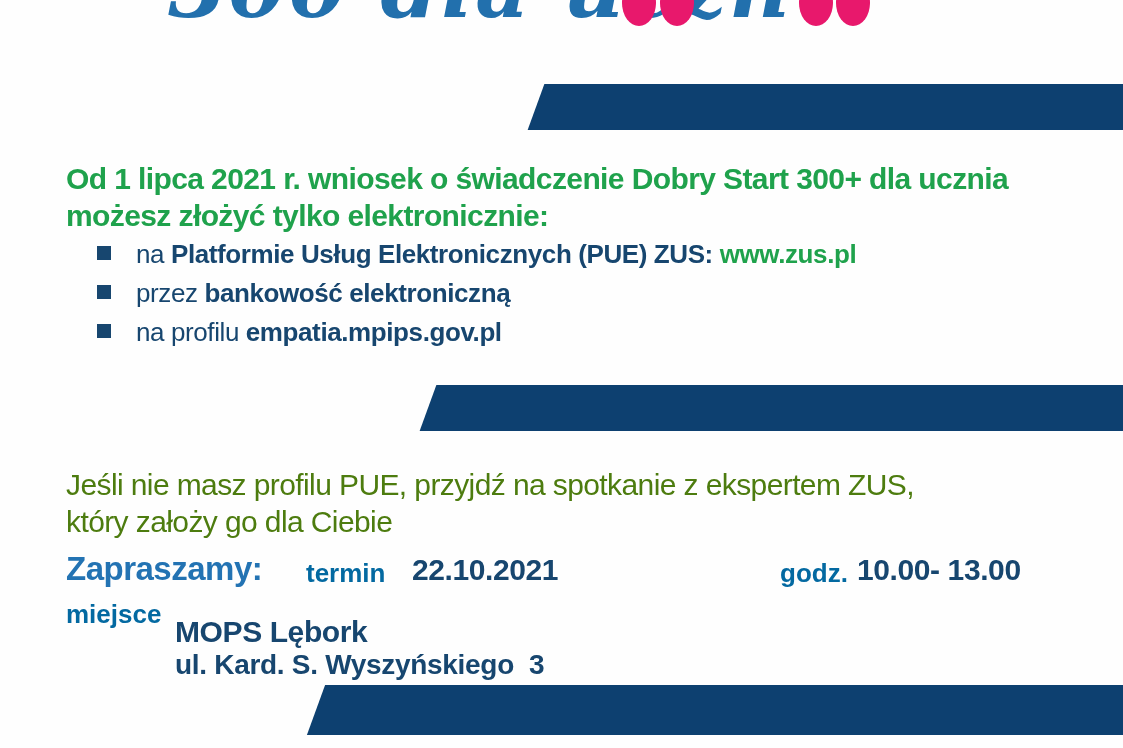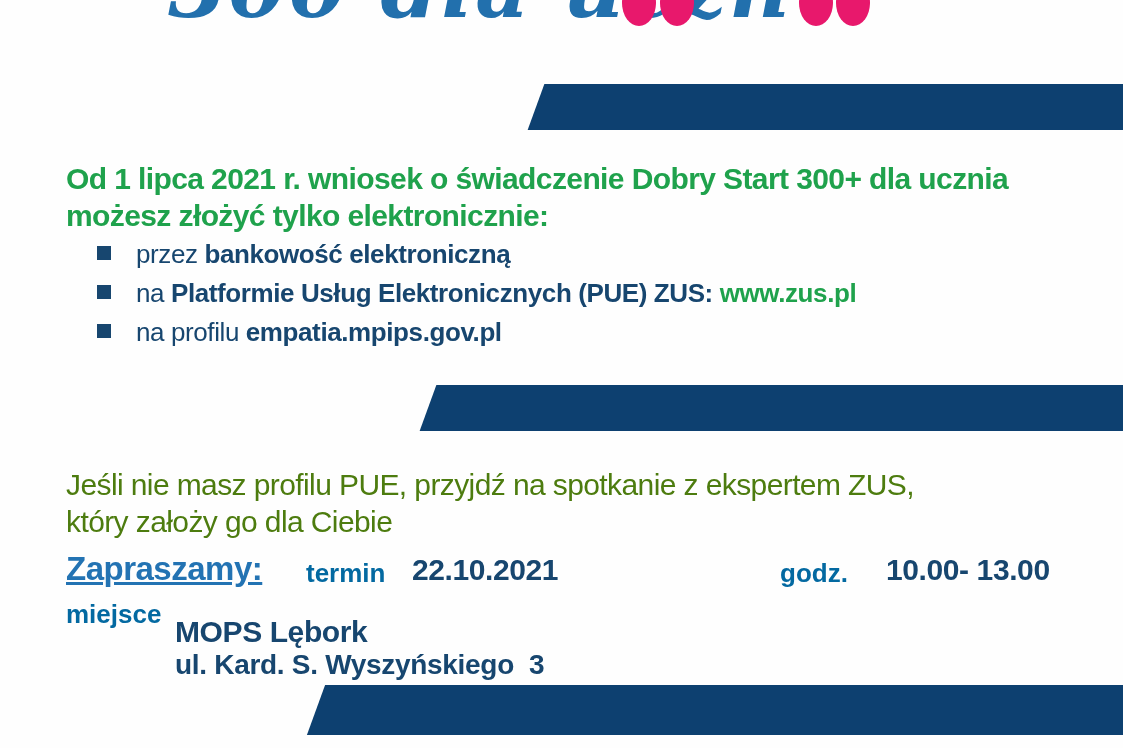--- a/index.html
+++ b/index.html
@@ -71,26 +71,26 @@
   .meeting-text {
     position: absolute; left: 66px; top: 466px;
     color: #4d7c0f; font-weight: normal;
     font-size: 30px; line-height: 37px; letter-spacing: -0.6px;
     width: 1020px;
   }
   .lbl-blue  { color: #0369a1; font-weight: 600; font-size: 26px; }
   .val-navy  { color: #17466f; font-weight: bold; font-size: 30px; letter-spacing: -0.4px; }
   .invite {
     position: absolute; left: 66px; top: 550px;
-    color: #2373b3; font-weight: bold; font-size: 33px; letter-spacing: -0.5px; text-decoration: underline;
+    color: #2373b3; font-weight: bold; font-size: 33px; letter-spacing: -0.5px;
   }
   .termin-label  { position: absolute; left: 306px; top: 558px; }
   .termin-value  { position: absolute; left: 401px; top: 553px; margin-left: 11px; }
   .godz-label    { position: absolute; left: 780px; top: 558px; }
-  .godz-value    { position: absolute; left: 886px; top: 553px; text-align: center; }
+  .godz-value    { position: absolute; left: 857px; top: 553px; text-align: center; }
   .miejsce-label { position: absolute; left: 66px;  top: 599px; }
   .miejsce-value { position: absolute; left: 175px; top: 615px; }
   .address {
     position: absolute; left: 175px; top: 637px;
     color: #17466f; font-weight: bold; font-size: 28px;
     letter-spacing: -0.3px; white-space: pre; margin-top: 12px;
   }
 </style>
 </head>
 <body>
@@ -113,25 +113,25 @@
   <div class="bar bar-3"></div>
 
   <div class="heading">
     <span>Od 1 lipca 2021 r. wniosek o świadczenie Dobry Start 300+ dla ucznia</span><br>
     <span>możesz złożyć tylko elektronicznie:</span>
   </div>
 
   <div class="bullets">
     <div class="bullet-row">
       <span class="bullet-sq"></span>
-      <span class="bullet-text"><span>przez </span><span class="b">bankowość elektroniczną</span></span>
+      <span class="bullet-text"><span>na </span><span class="b">Platformie Usług Elektronicznych (PUE) ZUS: </span><span class="g">www.zus.pl</span></span>
     </div>
     <div class="bullet-row">
       <span class="bullet-sq"></span>
-      <span class="bullet-text"><span>na </span><span class="b">Platformie Usług Elektronicznych (PUE) ZUS: </span><span class="g">www.zus.pl</span></span>
+      <span class="bullet-text"><span>przez </span><span class="b">bankowość elektroniczną</span></span>
     </div>
     <div class="bullet-row">
       <span class="bullet-sq"></span>
       <span class="bullet-text"><span>na profilu </span><span class="b">empatia.mpips.gov.pl</span></span>
     </div>
   </div>
 
   <div class="meeting-text">
     <span>Jeśli nie masz profilu PUE, przyjdź na spotkanie z ekspertem ZUS,</span><br>
     <span>który założy go dla Ciebie</span>

